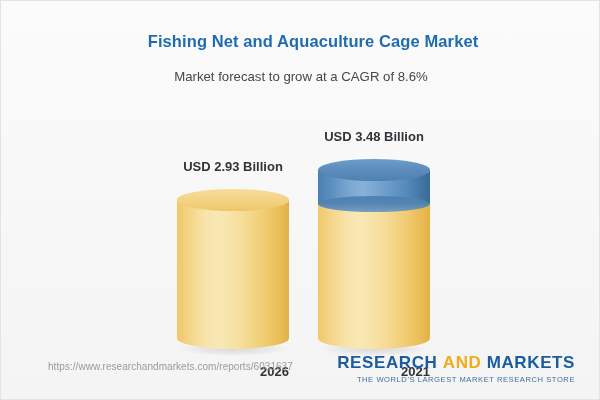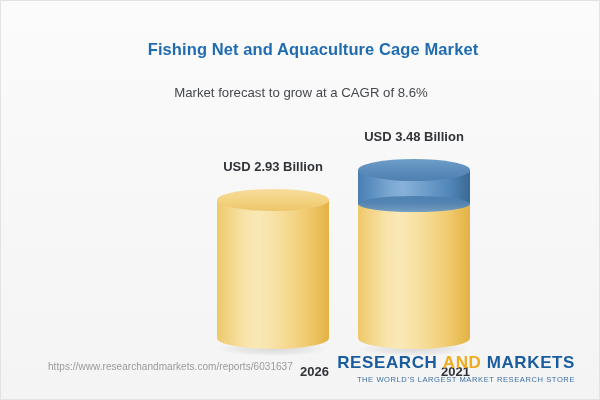--- a/index.html
+++ b/index.html
@@ -22,21 +22,21 @@
 
   
   .header {
     position: absolute;
     top: 0;
     left: 0;
     width: 600px;
     text-align: center;
   }
   .chart-title {
-    margin: 16px;
+    margin: 8px;
     padding-top: 23px;
     font-size: 16.5px;
     font-weight: bold;
     color: #1f6cb0;
     letter-spacing: 0.1px;
     padding-left: 24px;
   }
   .chart-subtitle {
     margin: 0;
     padding-top: 10px;
@@ -49,21 +49,20 @@
   .plot {
     position: absolute;
     left: 0;
     top: 0;
     width: 600px;
     height: 348px;
   }
   .bar-group {
     position: absolute;
     bottom: 0;
-    margin-left: 40px;
   }
 
   
   .value-label {
     position: absolute;
     width: 100%;
     text-align: center;
     font-size: 13px;
     font-weight: bold;
     color: #303337;

